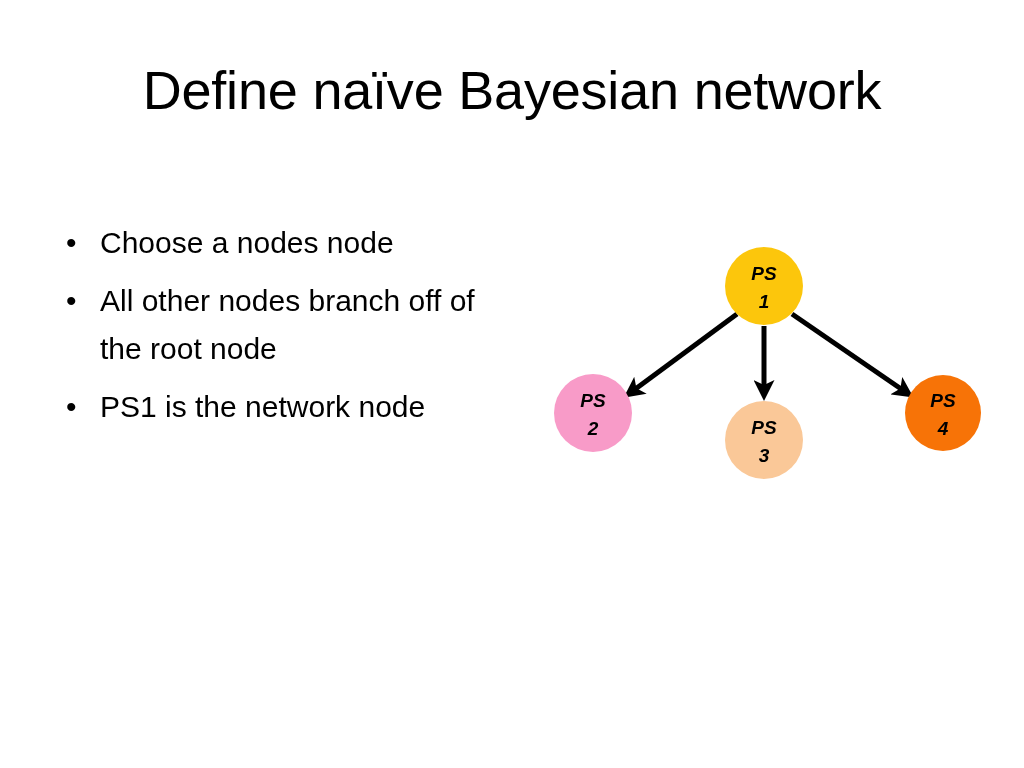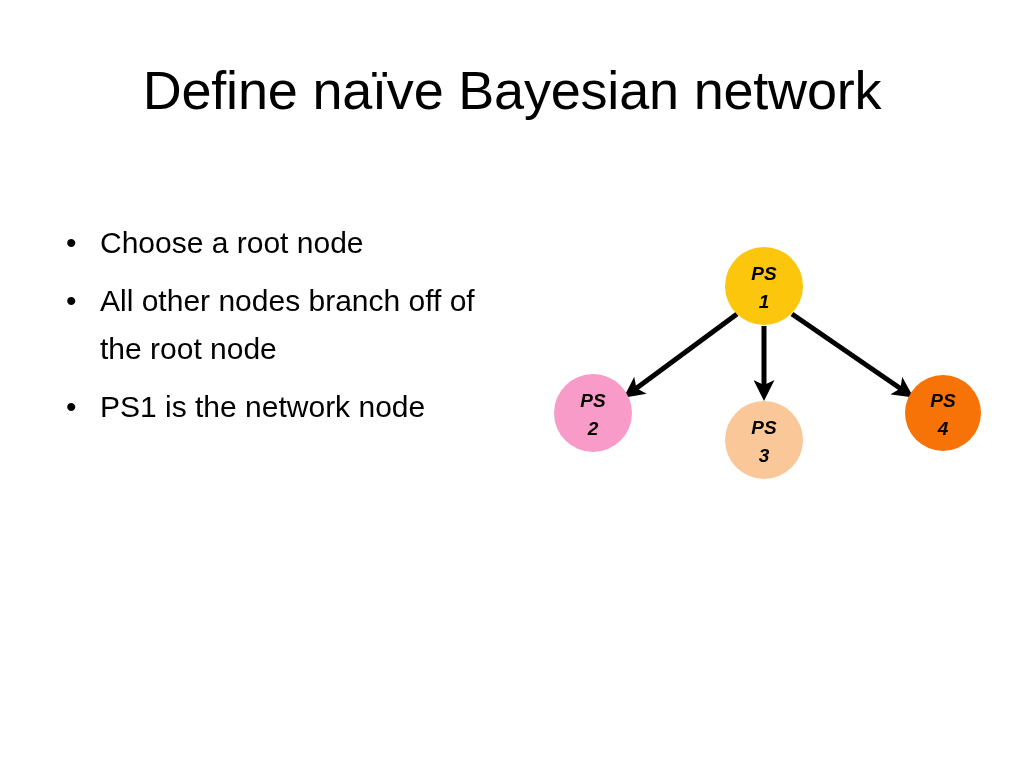--- a/index.html
+++ b/index.html
@@ -91,21 +91,21 @@
   }
 </style>
 </head>
 <body>
 
 <div id="slide-title">Define naïve Bayesian network</div>
 
 <ul id="bullet-list">
   <li class="bullet-item">
     <span class="bullet-marker">•</span>
-    <span class="bullet-text">Choose a root node</span>
+    <span class="bullet-text">Choose a nodes node</span>
   </li>
   <li class="bullet-item">
     <span class="bullet-marker">•</span>
     <span class="bullet-text">All other nodes branch off of the root node</span>
   </li>
   <li class="bullet-item">
     <span class="bullet-marker">•</span>
     <span class="bullet-text">PS1 is the network node</span>
   </li>
 </ul>

